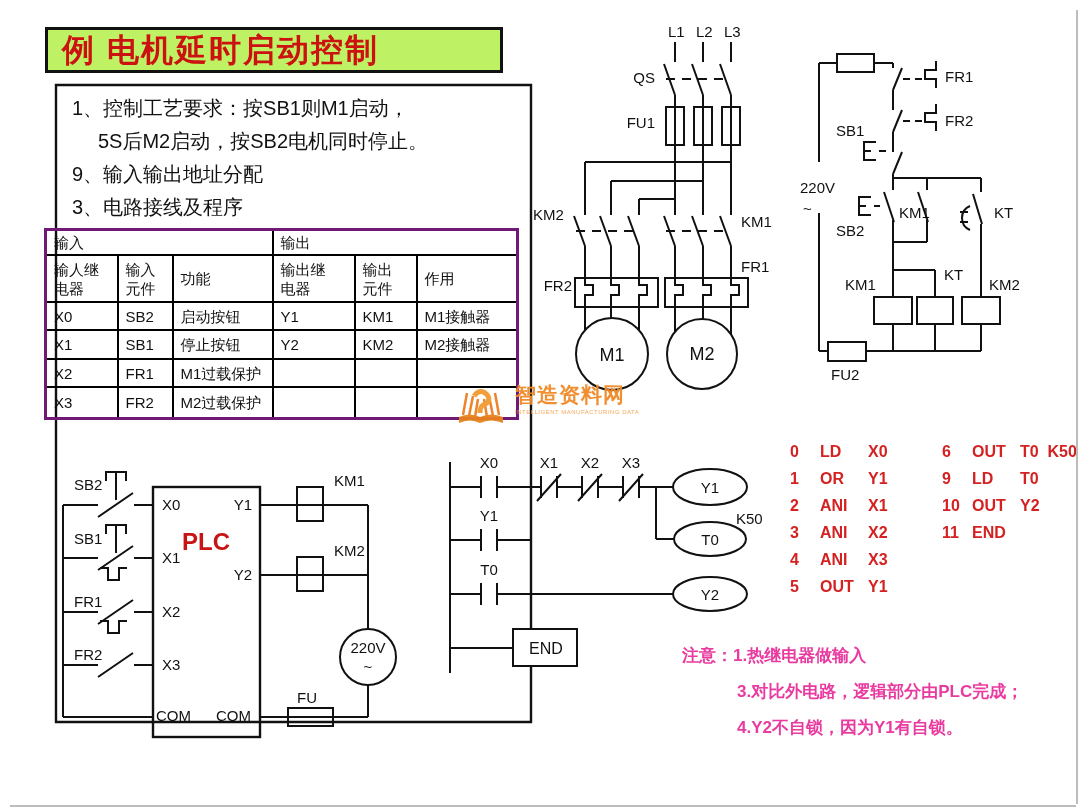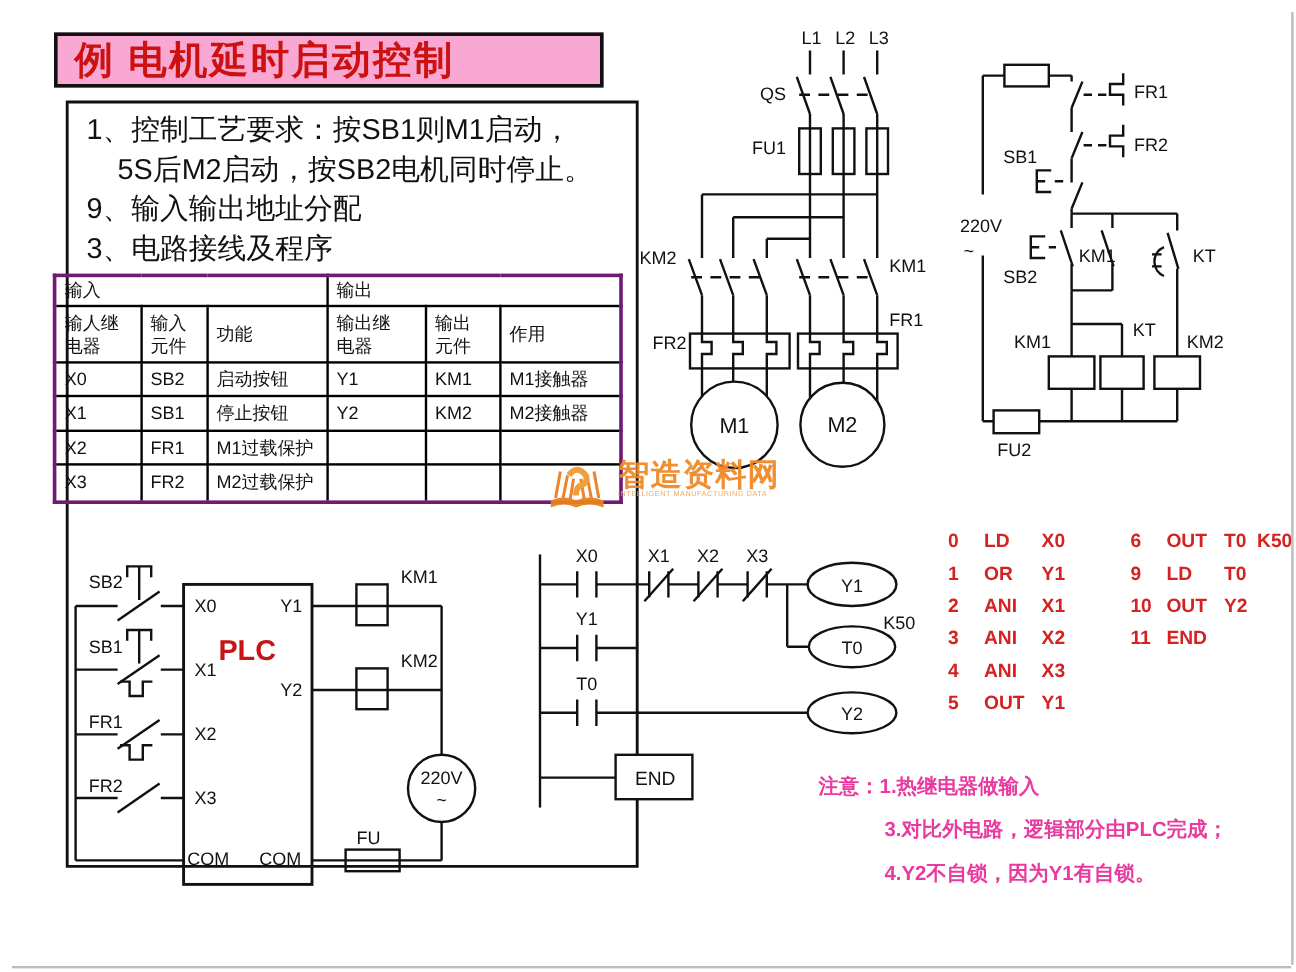--- a/index.html
+++ b/index.html
@@ -9,41 +9,41 @@
   #circuit-svg .w{stroke:#111;stroke-width:2;fill:none;}
   #circuit-svg .w3{stroke:#111;stroke-width:2.4;fill:none;}
   #circuit-svg .dash{stroke:#111;stroke-width:2;fill:none;stroke-dasharray:9,7;}
   #circuit-svg .white{fill:#fff;stroke:#111;stroke-width:2;}
   #circuit-svg text{fill:#111;stroke:none;font-size:15px;}
   #circuit-svg text.big{font-size:18px;}
   #circuit-svg text.plc{font-size:24px;font-weight:bold;fill:#c81414;}
   .overlay{position:absolute;z-index:2;}
   #title-box{left:45px;top:27px;width:438px;height:40px;border:3px solid #111;
              color:#cc1111;font-size:32px;font-weight:bold;line-height:41px;
-             padding-left:14px;letter-spacing:2px;background:#f9a8d4;}
-  #requirements{left:72px;top:92px;width:450px;font-size:24px;line-height:33px;background:transparent;}
+             padding-left:14px;letter-spacing:2px;background:#bef264;}
+  #requirements{left:72px;top:92px;width:450px;font-size:20px;line-height:33px;background:transparent;}
   #requirements .indent{padding-left:26px;}
   table#io-table{position:absolute;z-index:2;left:44px;top:228px;width:472px;
       border-collapse:collapse;table-layout:fixed;border:3px solid #701a75;background:transparent;}
   #io-table td{border:2px solid #000;font-size:15px;padding:1px 2px 0 7px;
       white-space:pre-line;line-height:19px;vertical-align:middle;}
   #io-table tr.gh{height:25px;} #io-table tr.ch{height:47px;}
   #io-table tr.r1{height:28px;} #io-table tr.r2{height:29px;}
   #io-table tr.r3{height:28px;} #io-table tr.r4{height:32px;}
   #program{left:790px;top:443px;width:270px;}
   .prog-col{position:absolute;top:0;}
   #prog-col1{left:0;} #prog-col2{left:152px;}
   .prog-line{display:flex;height:27px;color:#d42121;font-weight:bold;font-size:16px;}
   .prog-line .pn{width:30px;} .prog-line .po{width:48px;} .prog-line .pa{white-space:pre;}
   #notes{left:682px;top:638px;width:400px;color:#e93aa0;font-weight:bold;font-size:17px;line-height:36px;}
   #notes .note-first{display:flex;}
   #notes .indent{margin-left:55px;}
   #watermark{left:455px;top:383px;display:flex;align-items:flex-start;opacity:.95;}
   #wm-text{margin-left:8px;}
-  #wm-name{color:#f08a28;font-size:26px;font-weight:bold;letter-spacing:1px;line-height:24px;}
+  #wm-name{color:#f08a28;font-size:21px;font-weight:bold;letter-spacing:1px;line-height:24px;}
   #wm-sub{color:#f2a452;font-size:6px;letter-spacing:.5px;margin-top:2px;}
   .edge{position:absolute;background:#bdbdbd;z-index:3;}
   #edge-r{left:1076px;top:10px;width:2px;height:794px;}
   #edge-b{left:10px;top:805px;width:1066px;height:2px;}
 </style>
 </head>
 <body>
 
 <div id="slide">
 

